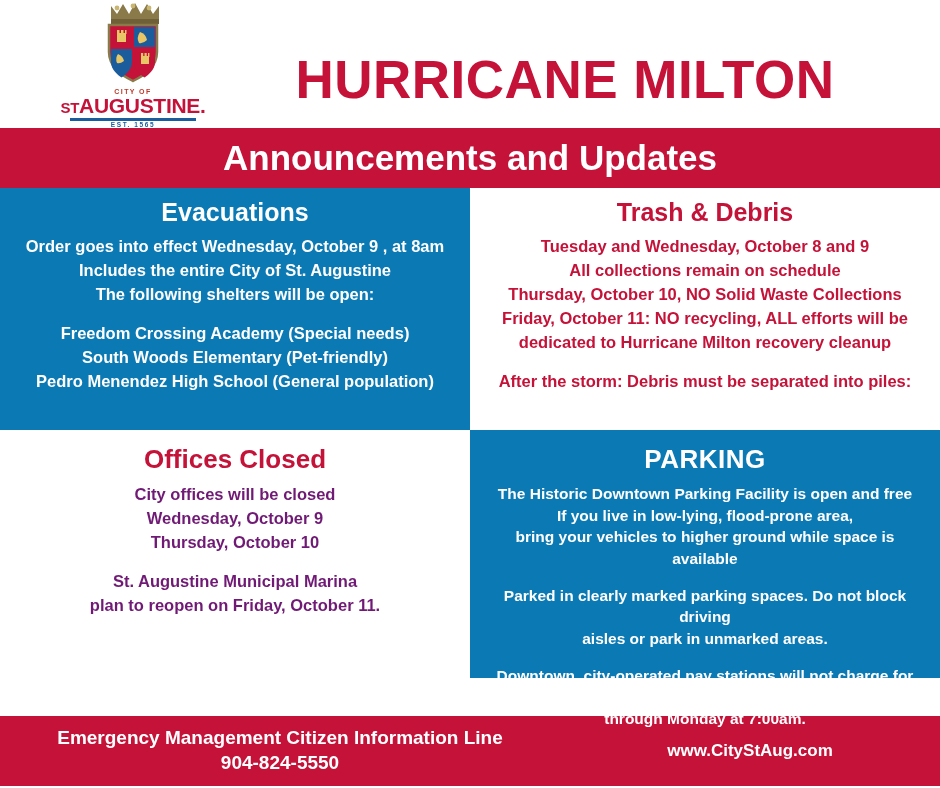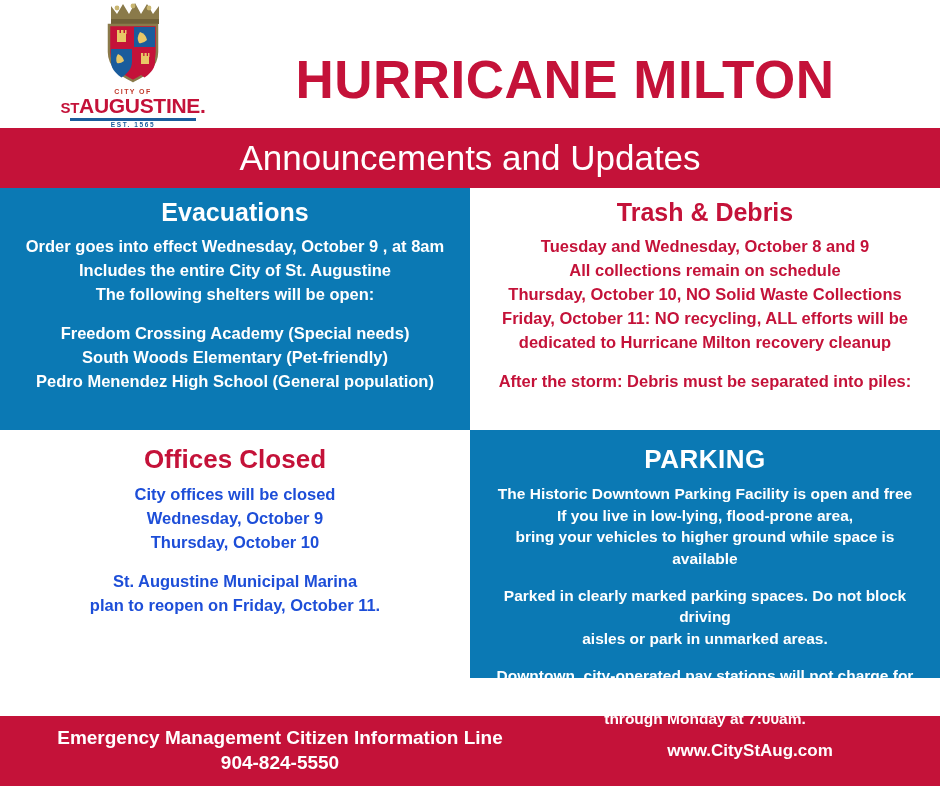--- a/index.html
+++ b/index.html
@@ -60,21 +60,21 @@
 
   
   .banner {
     background: #c41239;
     color: #ffffff;
     height: 60px;
     display: flex;
     align-items: center;
     justify-content: center;
     font-size: 35px;
-    font-weight: normal;
+    font-weight: bold;
   }
 
   
   .grid { display: flex; flex-wrap: wrap; width: 940px; }
   .cell { width: 470px; padding: 10px 20px 14px; }
 
   .cell-blue { background: #0b79b4; color: #ffffff; }
   .cell-white { background: #ffffff; color: #c41239; border-radius: 16px; }
 
   .cell-evac { height: 242px; }
@@ -87,21 +87,21 @@
     font-size: 25px;
     font-weight: bold;
     margin-bottom: 8px;
   }
   .cell-blue h2 { color: #ffffff; }
   .cell-white h2 { color: #c41239; }
   .cell-trash h2 { color: #c41239; }
 
   .lines { text-align: center; font-size: 16.5px; font-weight: bold; line-height: 1.45; }
   .cell-blue .lines { color: #ffffff; }
-  .cell-white .lines { color: #1d4ed8; }
+  .cell-white .lines { color: #701a75; }
   .cell-trash .lines { color: #c41239; }
   .spacer { height: 15px; }
 
   .cell-parking { padding-top: 14px; }
   .cell-parking h2 { font-size: 26px; letter-spacing: 0.5px; }
   .cell-parking .lines { font-size: 15.5px; line-height: 1.4; }
 
   .cell-trash .lines { font-size: 16.5px; }
 
   .cell-offices { padding-top: 14px; }

